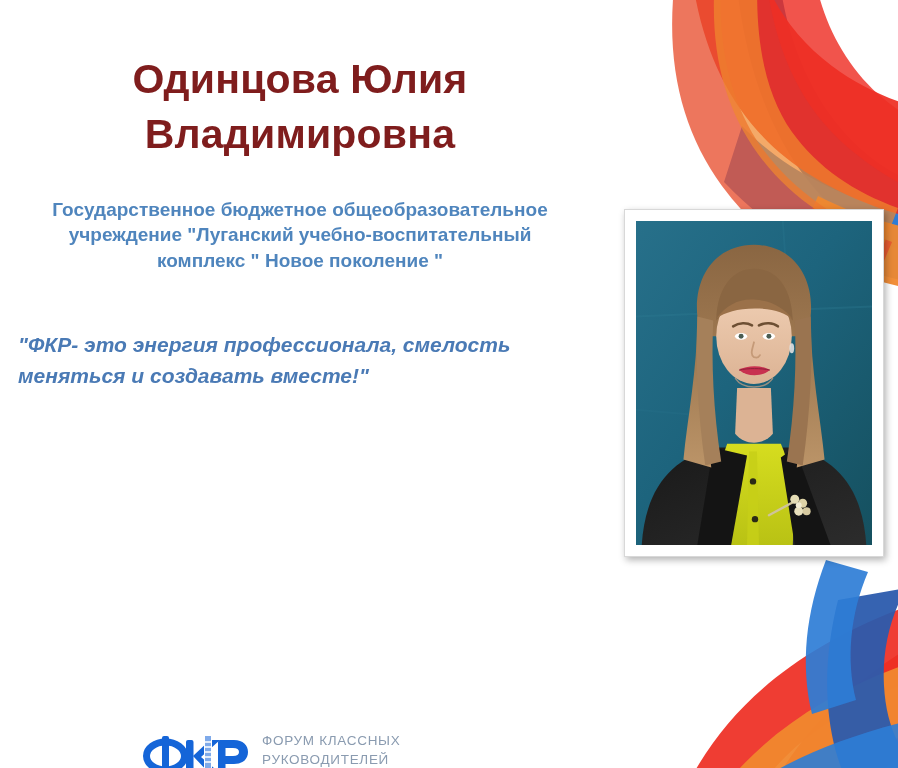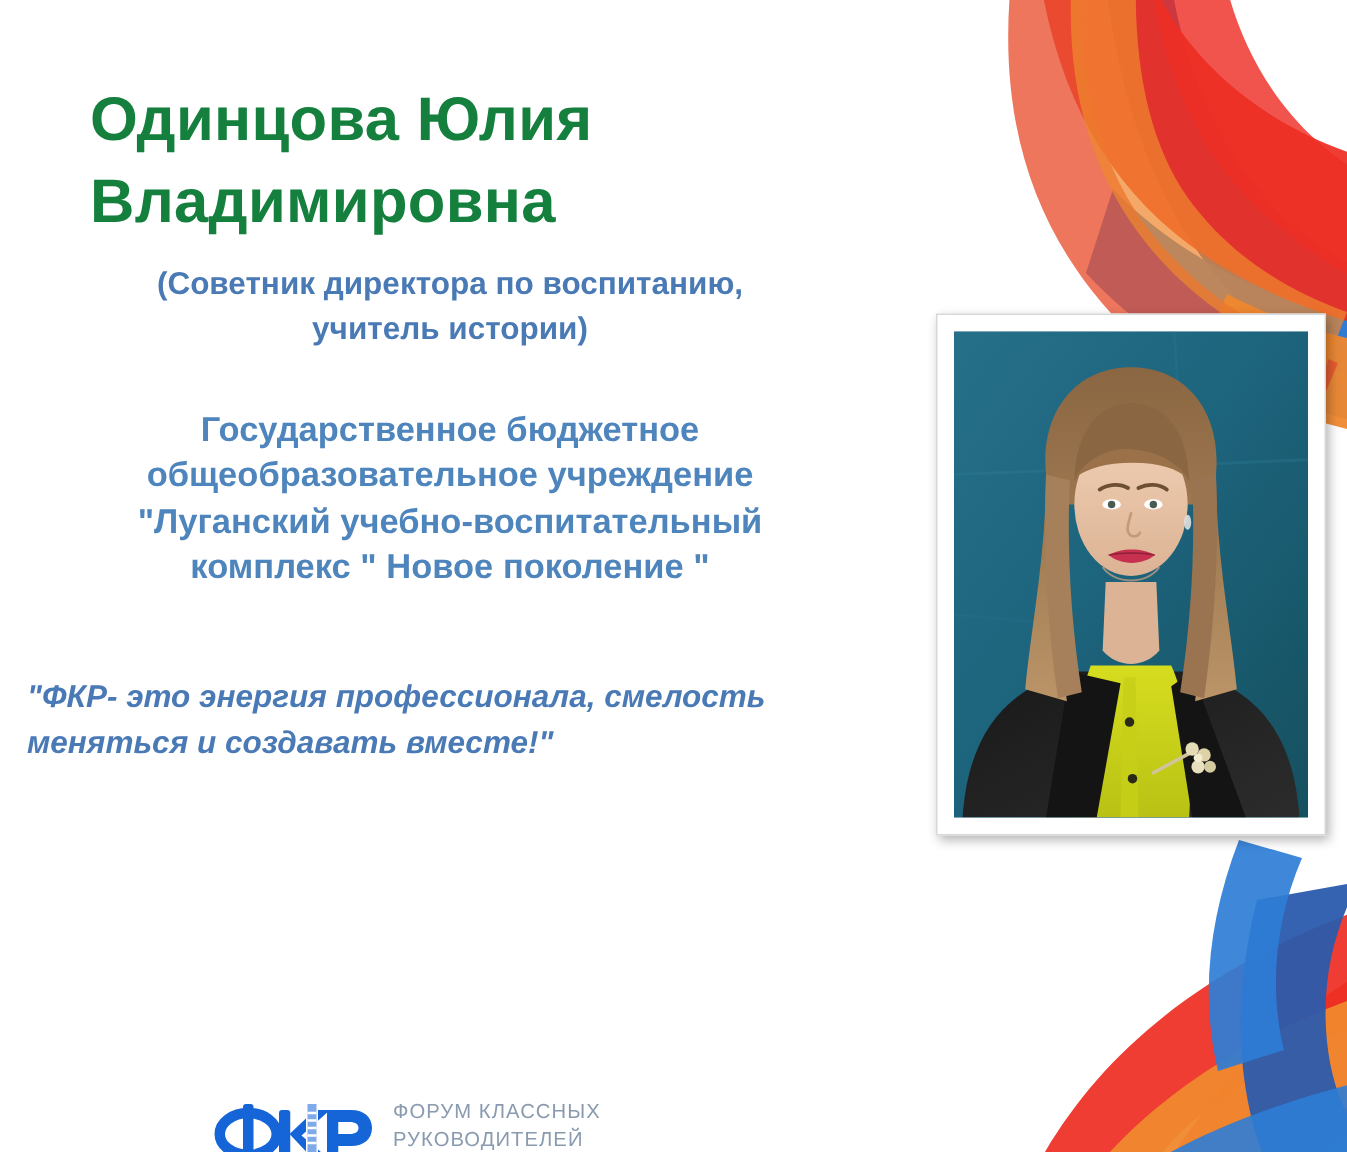--- a/index.html
+++ b/index.html
@@ -29,43 +29,43 @@
   .text-col {
     position: absolute;
     left: 0;
     top: 0;
     width: 600px;
   }
 
   .person-name {
     margin: 0;
     padding: 52px 60px 0 60px;
-    text-align: left;
+    text-align: center;
     font-size: 41px;
     line-height: 1.33;
     font-weight: 700;
-    color: #15803d;
+    color: #7f1d1d;
     letter-spacing: 0.2px;
   }
 
   .person-role {
     margin: 0;
     padding: 14px 70px 0 70px;
     text-align: center;
     font-size: 21px;
     line-height: 1.42;
     font-weight: 700;
     color: #4a7ab5;
   }
 
   .institution {
     margin: 0;
     padding: 36px 46px 0 46px;
     text-align: center;
-    font-size: 23px;
+    font-size: 19px;
     line-height: 1.33;
     font-weight: 700;
     color: #4f85bd;
   }
 
   .motto {
     margin: 0;
     padding: 56px 40px 0 18px;
     text-align: left;
     font-size: 21px;
@@ -183,21 +183,20 @@
         <path d="M760,780 C820,742 906,716 1000,704 L1000,754
                  C918,762 850,784 800,816 Z" fill="#2e7dd6" opacity="0.9"></path>
 
       </g>
     </svg>
   </div>
 
   <div class="text-col">
     <h1 class="person-name">Одинцова Юлия Владимировна</h1>
 
-    <p class="person-role">(Советник директора по воспитанию, учитель истории)</p>
 
     <p class="institution">Государственное бюджетное общеобразовательное учреждение "Луганский учебно-воспитательный комплекс " Новое поколение "</p>
 
     <p class="motto">"ФКР- это энергия профессионала, смелость меняться и создавать вместе!"</p>
   </div>
 
   <div class="portrait-frame">
     <div class="portrait-photo" title="Портрет: женщина в чёрном пиджаке и жёлтой блузке на бирюзовом фоне">
       <svg viewBox="0 0 238 326" preserveAspectRatio="xMidYMid slice" xmlns="http://www.w3.org/2000/svg">
         <defs>

